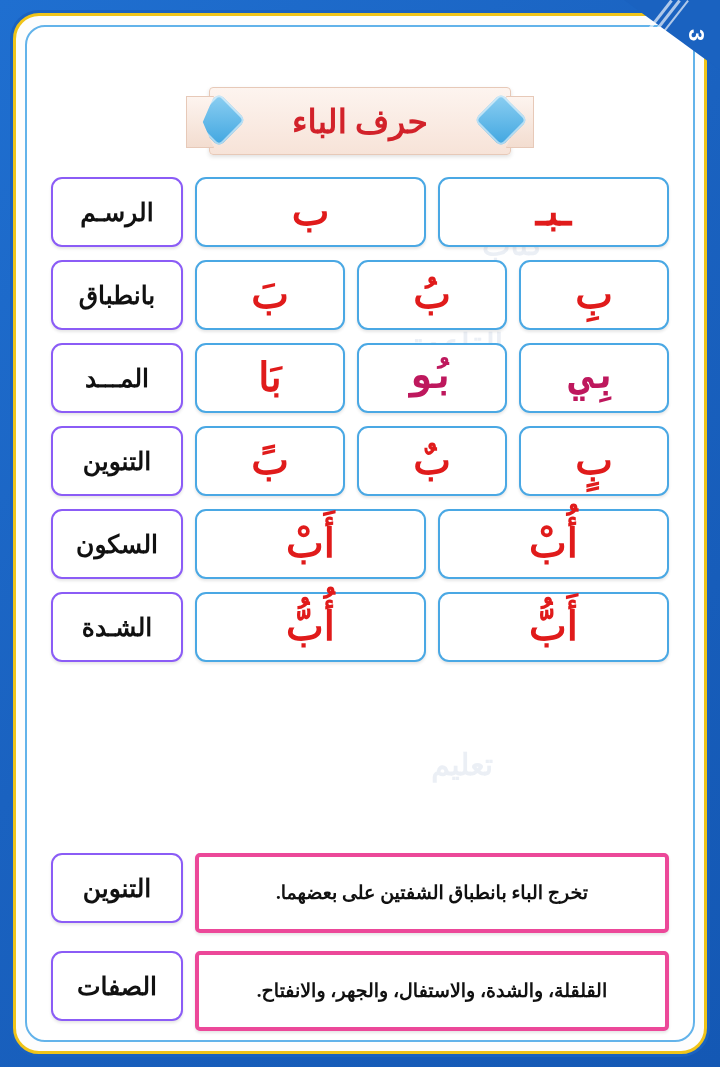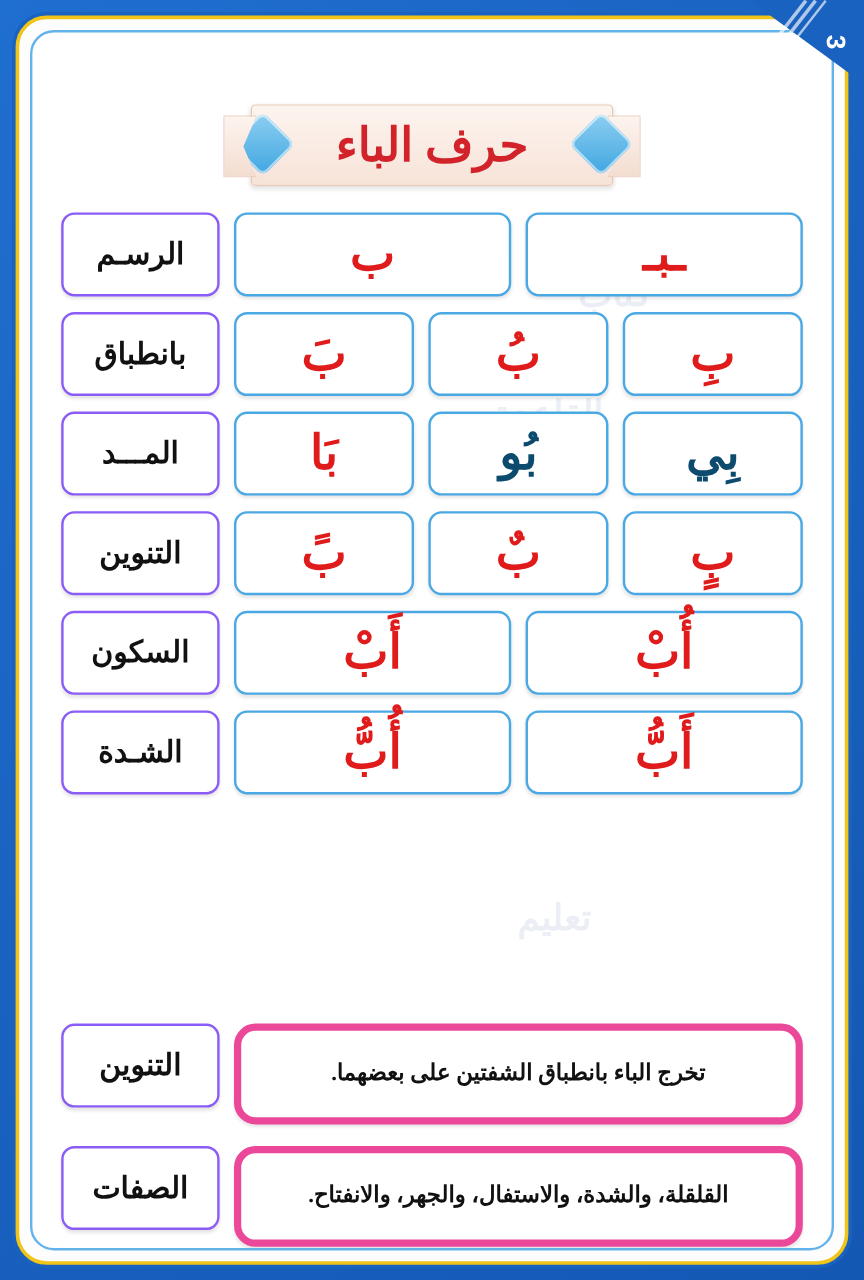--- a/index.html
+++ b/index.html
@@ -126,21 +126,21 @@
     transform: rotate(45deg);
     border-radius: 6px;
     box-shadow: inset 0 0 0 2px rgba(255,255,255,.55);
   }
   .ribbon .diamond.right { right: -10px; }
   .ribbon .diamond.left  { left: -10px; }
   .title-text {
     position: relative;
     z-index: 2;
     color: #d2222a;
-    font-size: 39px;
+    font-size: 33px;
     font-weight: bold;
     font-family: "Liberation Serif", serif;
     letter-spacing: 1px;
   }
 
   
   .grid {
     position: absolute;
     top: 150px;
     right: 24px;
@@ -184,35 +184,35 @@
     box-shadow: 0 2px 3px rgba(0,0,0,.10);
   }
   .cell .glyph {
     color: #e01b1b;
     font-size: 40px;
     font-weight: bold;
     line-height: 1;
     font-family: "Liberation Serif", serif;
     direction: rtl;
   }
-  .cell .glyph.orange { color: #0c4a6e; }
+  .cell .glyph.orange { color: #be185d; font-family: Liberation Mono, monospace; }
 
   
   .long-row {
     display: flex;
     flex-direction: row;
     gap: 12px;
     align-items: stretch;
   }
   .long-cell {
     flex: 1 1 0;
     min-height: 60px;
     background: #ffffff;
-    border: 6px solid #ec4899;
-    border-radius: 18px;
+    border: 4px solid #ec4899;
+    border-radius: 5px;
     display: flex;
     align-items: center;
     justify-content: center;
     padding: 6px 14px;
     box-shadow: 0 2px 3px rgba(0,0,0,.10);
   }
   .long-cell .sentence {
     color: #111111;
     font-size: 19px;
     font-weight: bold;

